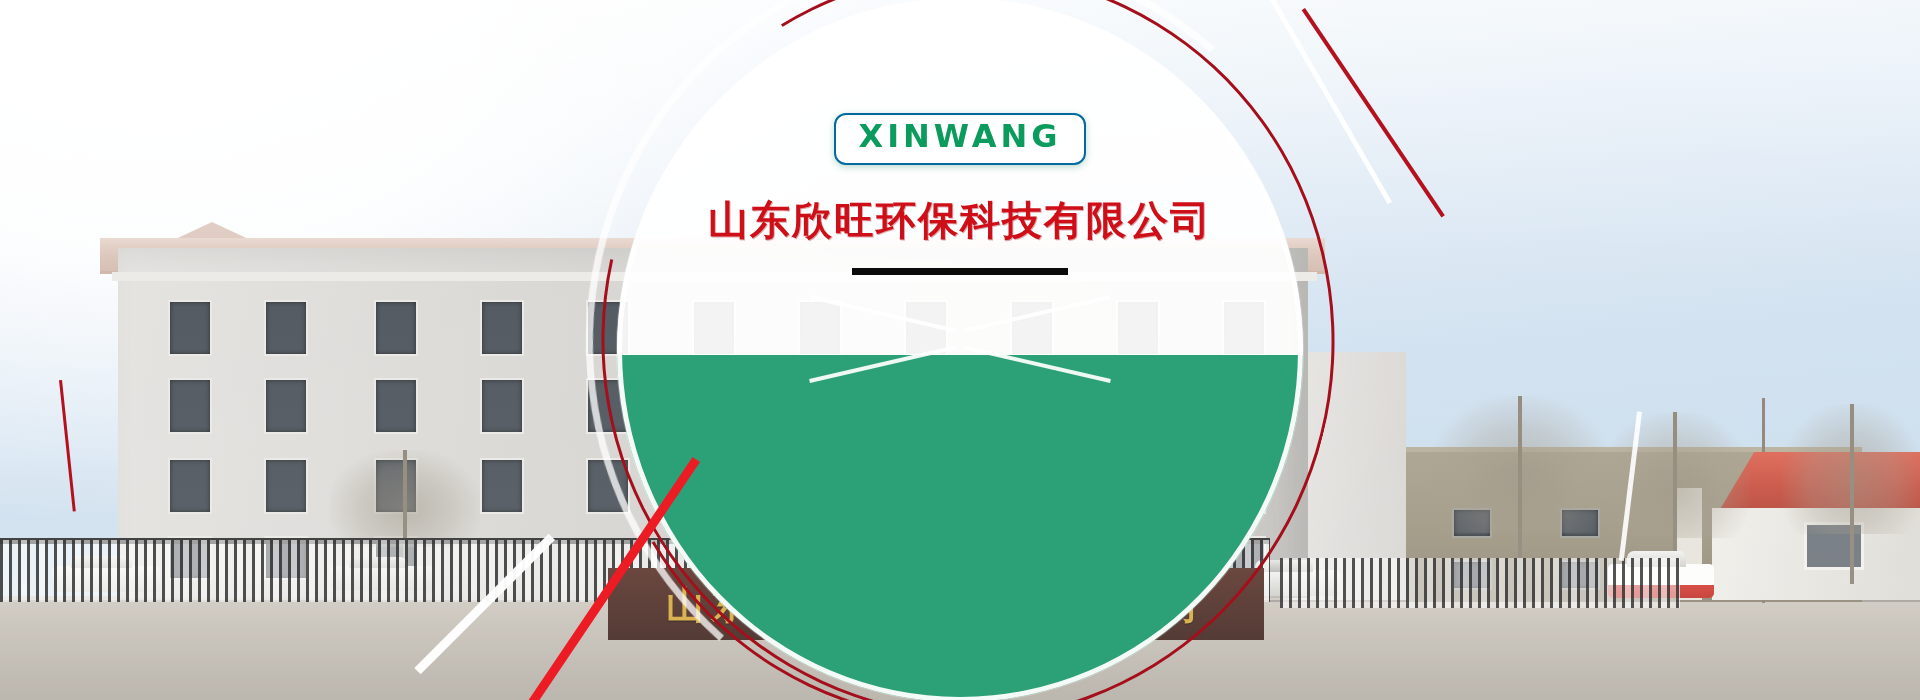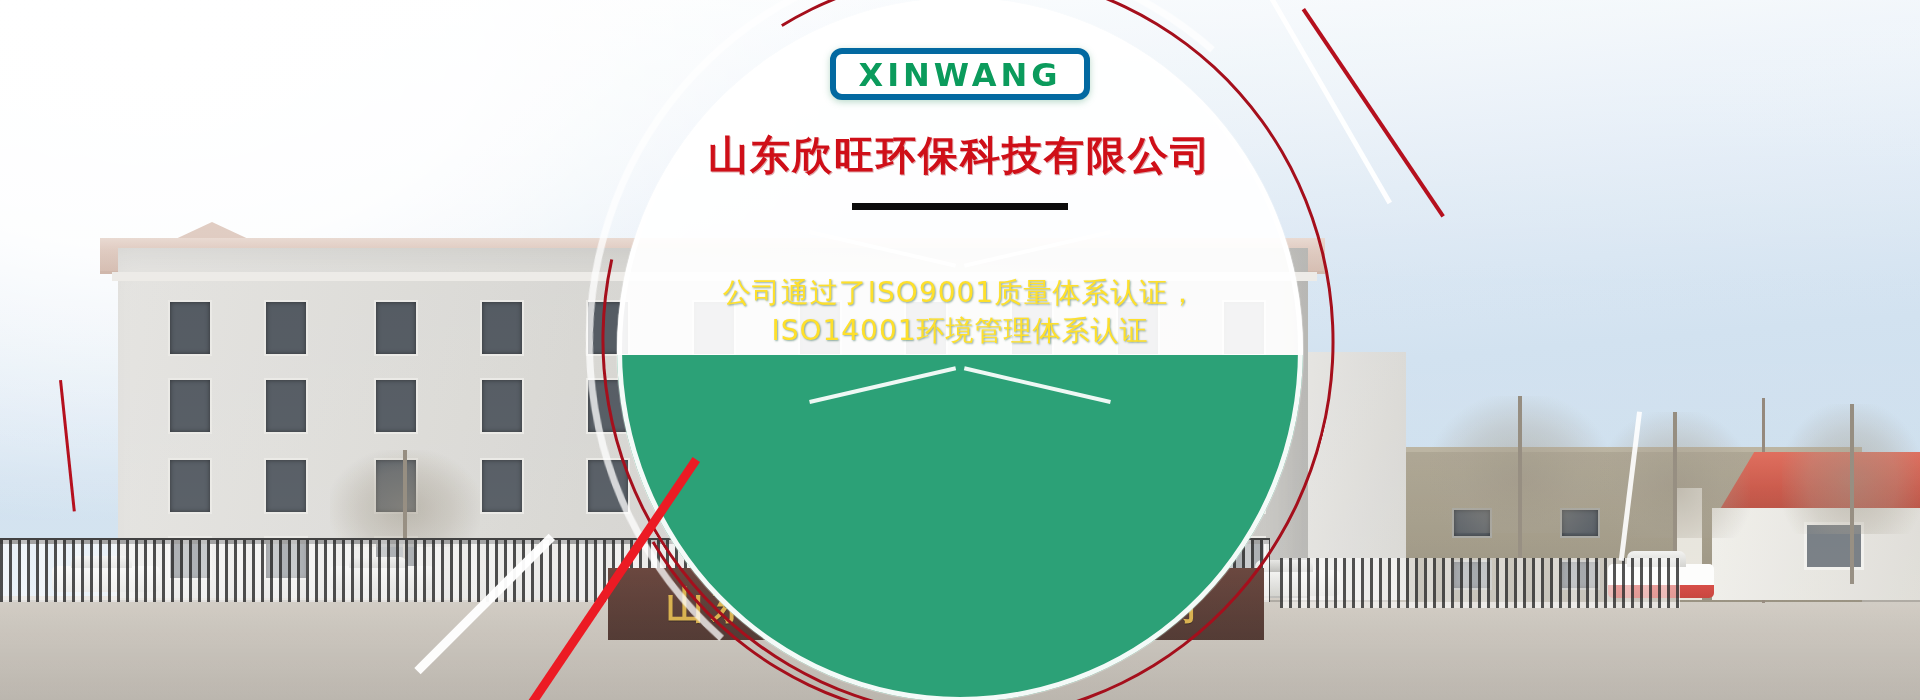--- a/index.html
+++ b/index.html
@@ -247,24 +247,24 @@
   }
 
   
   .content{
     position:absolute; left:617px; top:0; width:686px; height:700px;
     display:flex; flex-direction:column; align-items:center;
     z-index:40;
   }
 
   .brand-badge{
-    margin-top:48px;
+    margin-top:113px;
     display:inline-block;
-    padding:5px 22px 3px;
-    border:6px solid #0369a1;
+    padding:5px 22px 11px;
+    border:2px solid #0369a1;
     border-radius:12px;
     background:#ffffff;
     box-shadow:0 2px 7px rgba(60,150,105,.35);
   }
   .brand-badge span{
     color:#0b9b5c;
     font-size:32px; font-weight:700; letter-spacing:4px; line-height:1;
     font-family:"DejaVu Sans","Liberation Sans",sans-serif;
   }
 
@@ -474,22 +474,18 @@
     </div>
 
     <div class="cn-title">山东欣旺环保科技有限公司</div>
 
     <div class="divider"></div>
 
 
 
     <div class="chev chev-down"></div>
 
-    <div class="iso">
-      <div>公司通过了ISO9001质量体系认证，</div>
-      <div>ISO14001环境管理体系认证</div>
-    </div>
 
     <div class="chev chev-up"></div>
 
   </div>
 
 </div>
 
 </body></html>

